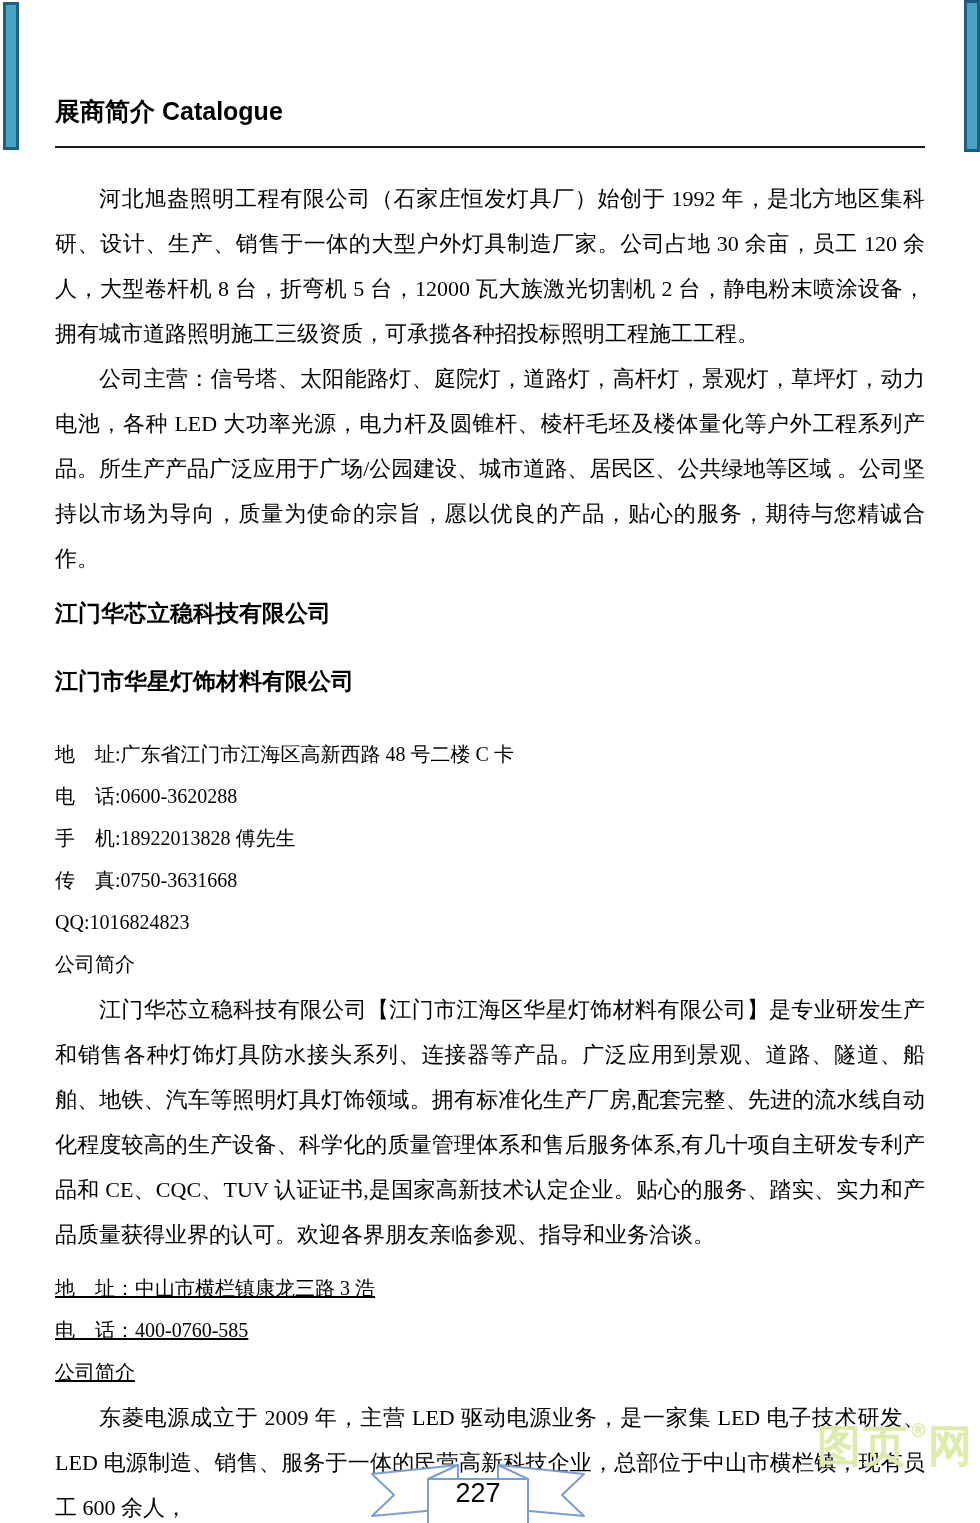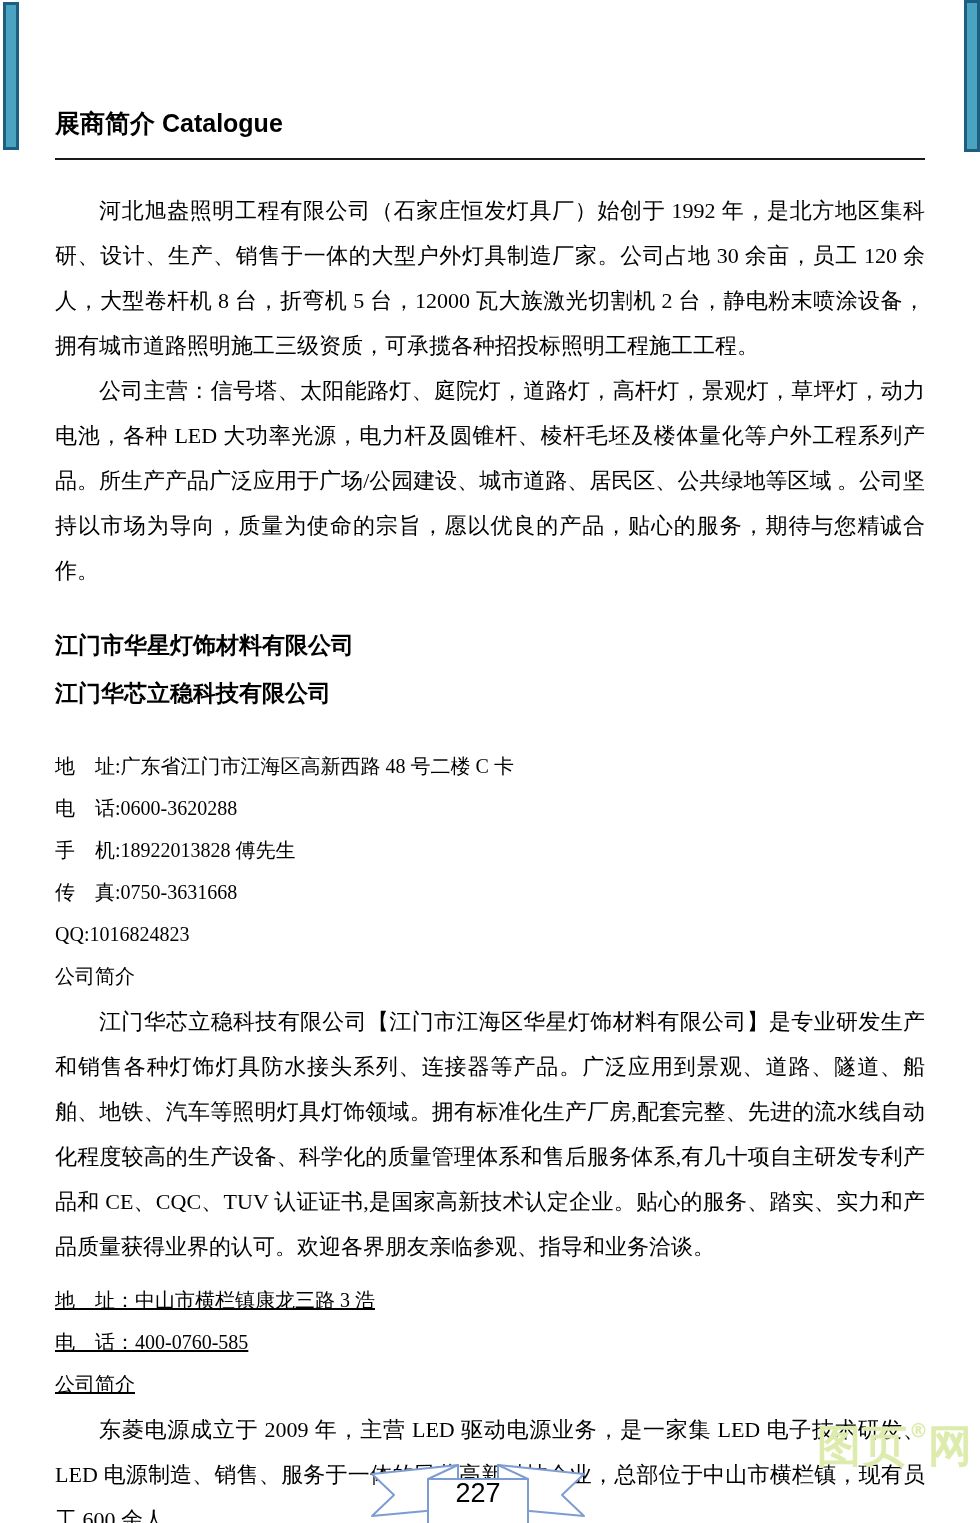--- a/index.html
+++ b/index.html
@@ -10,21 +10,21 @@
   }
   .side-bar{position:absolute;top:0;width:16px;height:148px;
     background:#4BA3C2;border:3px solid #1E5E80;box-sizing:border-box;}
   .side-bar.left{left:3px;top:2px;}
   .side-bar.right{right:0px;top:0px;height:152px;}
   .content{position:absolute;left:55px;top:94px;width:870px;}
   .page-header{display:flex;justify-content:space-between;align-items:flex-end;
     font-weight:bold;font-size:25px;line-height:34px;
     font-family:"Liberation Sans","DejaVu Sans",sans-serif;
     padding-bottom:18px;border-bottom:2px solid #1a1a1a;}
-  .page-header .right{margin-right:32px;margin-top:12px;}
+  .page-header .right{margin-right:32px;}
   p.body-par{font-size:22px;line-height:45px;text-align:justify;
     text-indent:2em;margin:0;}
   #p1{margin-top:28px;}
   h2.company{font-size:23px;font-weight:bold;margin:0;
     font-family:"Liberation Sans","DejaVu Sans",sans-serif;line-height:32px;}
   #h1{margin-top:16px;}
   #h2{margin-top:36px;}
   #h3{margin-top:14px;}
   .contact-block{margin:0;}
   #contacts1{margin-top:36px;}
@@ -49,22 +49,22 @@
 <div class="side-bar right"></div>
 
 <div class="content">
   <div class="page-header">
     <span class="right">展商简介 Catalogue</span>
   </div>
 
   <p class="body-par" id="p1">河北旭盎照明工程有限公司（石家庄恒发灯具厂）始创于 1992 年，是北方地区集科研、设计、生产、销售于一体的大型户外灯具制造厂家。公司占地 30 余亩，员工 120 余人，大型卷杆机 8 台，折弯机 5 台，12000 瓦大族激光切割机 2 台，静电粉末喷涂设备，拥有城市道路照明施工三级资质，可承揽各种招投标照明工程施工工程。</p>
   <p class="body-par" id="p2">公司主营：信号塔、太阳能路灯、庭院灯，道路灯，高杆灯，景观灯，草坪灯，动力电池，各种 LED 大功率光源，电力杆及圆锥杆、棱杆毛坯及楼体量化等户外工程系列产品。所生产产品广泛应用于广场/公园建设、城市道路、居民区、公共绿地等区域 。公司坚持以市场为导向，质量为使命的宗旨，愿以优良的产品，贴心的服务，期待与您精诚合作。</p>
 
+  <h2 class="company" id="h1">江门华芯立稳科技有限公司</h2>
   <h2 class="company" id="h2">江门市华星灯饰材料有限公司</h2>
-  <h2 class="company" id="h1">江门华芯立稳科技有限公司</h2>
 
   <div class="contact-block" id="contacts1">
     <div class="contact-row"><span>地　址</span><span>:</span><span>广东省江门市江海区高新西路 48 号二楼 C 卡</span></div>
     <div class="contact-row"><span>电　话</span><span>:</span><span>0600-3620288</span></div>
     <div class="contact-row"><span>手　机</span><span>:</span><span>18922013828 傅先生</span></div>
     <div class="contact-row"><span>传　真</span><span>:</span><span>0750-3631668</span></div>
     <div class="contact-row"><span>QQ</span><span>:</span><span>1016824823</span></div>
     <div class="contact-row">公司简介</div>
   </div>
 

